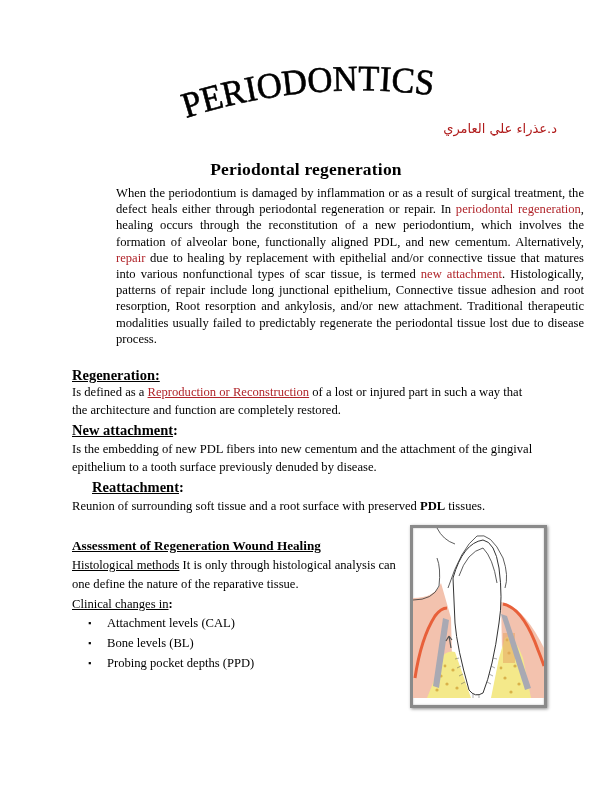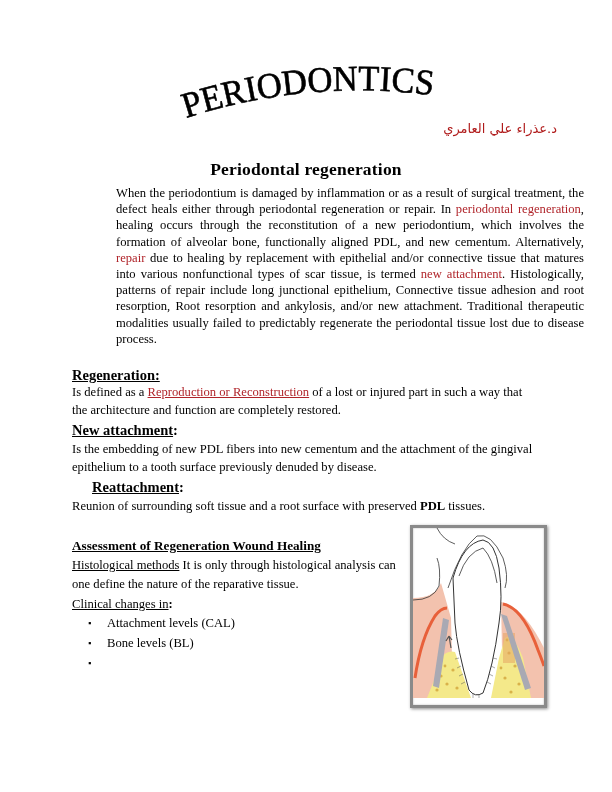--- a/index.html
+++ b/index.html
@@ -145,21 +145,21 @@
 <div class="section-title re-title"><span>Reattachment</span><span style="text-decoration:none;display:inline-block">:</span></div>
 <div class="body-block re-body"><span>Reunion of surrounding soft tissue and a root surface with preserved </span><b>PDL</b><span> tissues.</span></div>
 
 <div class="assess">
   <div class="assess-title">Assessment of Regeneration Wound Healing</div>
   <div><span class="u-bold">Histological methods</span><span> It is only through histological analysis can one define the nature of the reparative tissue.</span></div>
   <div><span class="u-bold">Clinical changes in</span><b>:</b></div>
   <ul class="bullets">
     <li><span class="bullet">▪</span><span>Attachment levels (CAL)</span></li>
     <li><span class="bullet">▪</span><span>Bone levels (BL)</span></li>
-    <li><span class="bullet">▪</span></li>
+    <li><span class="bullet">▪</span><span>Probing pocket depths (PPD)</span></li>
   </ul>
 </div>
 
 <div class="figure">
   <svg viewBox="0 0 131 177">
 
     <path d="M0 70 Q 22 70 28 55 L 38 90 L 40 170 L 0 170 Z" fill="#f3c2ae"></path>
     <path d="M2 150 Q 8 110 22 88 Q 28 80 34 80" fill="none" stroke="#e8603a" stroke-width="3"></path>
 
     <path d="M88 74 Q 110 78 131 120 L 131 170 L 90 170 Z" fill="#f3c2ae"></path>

